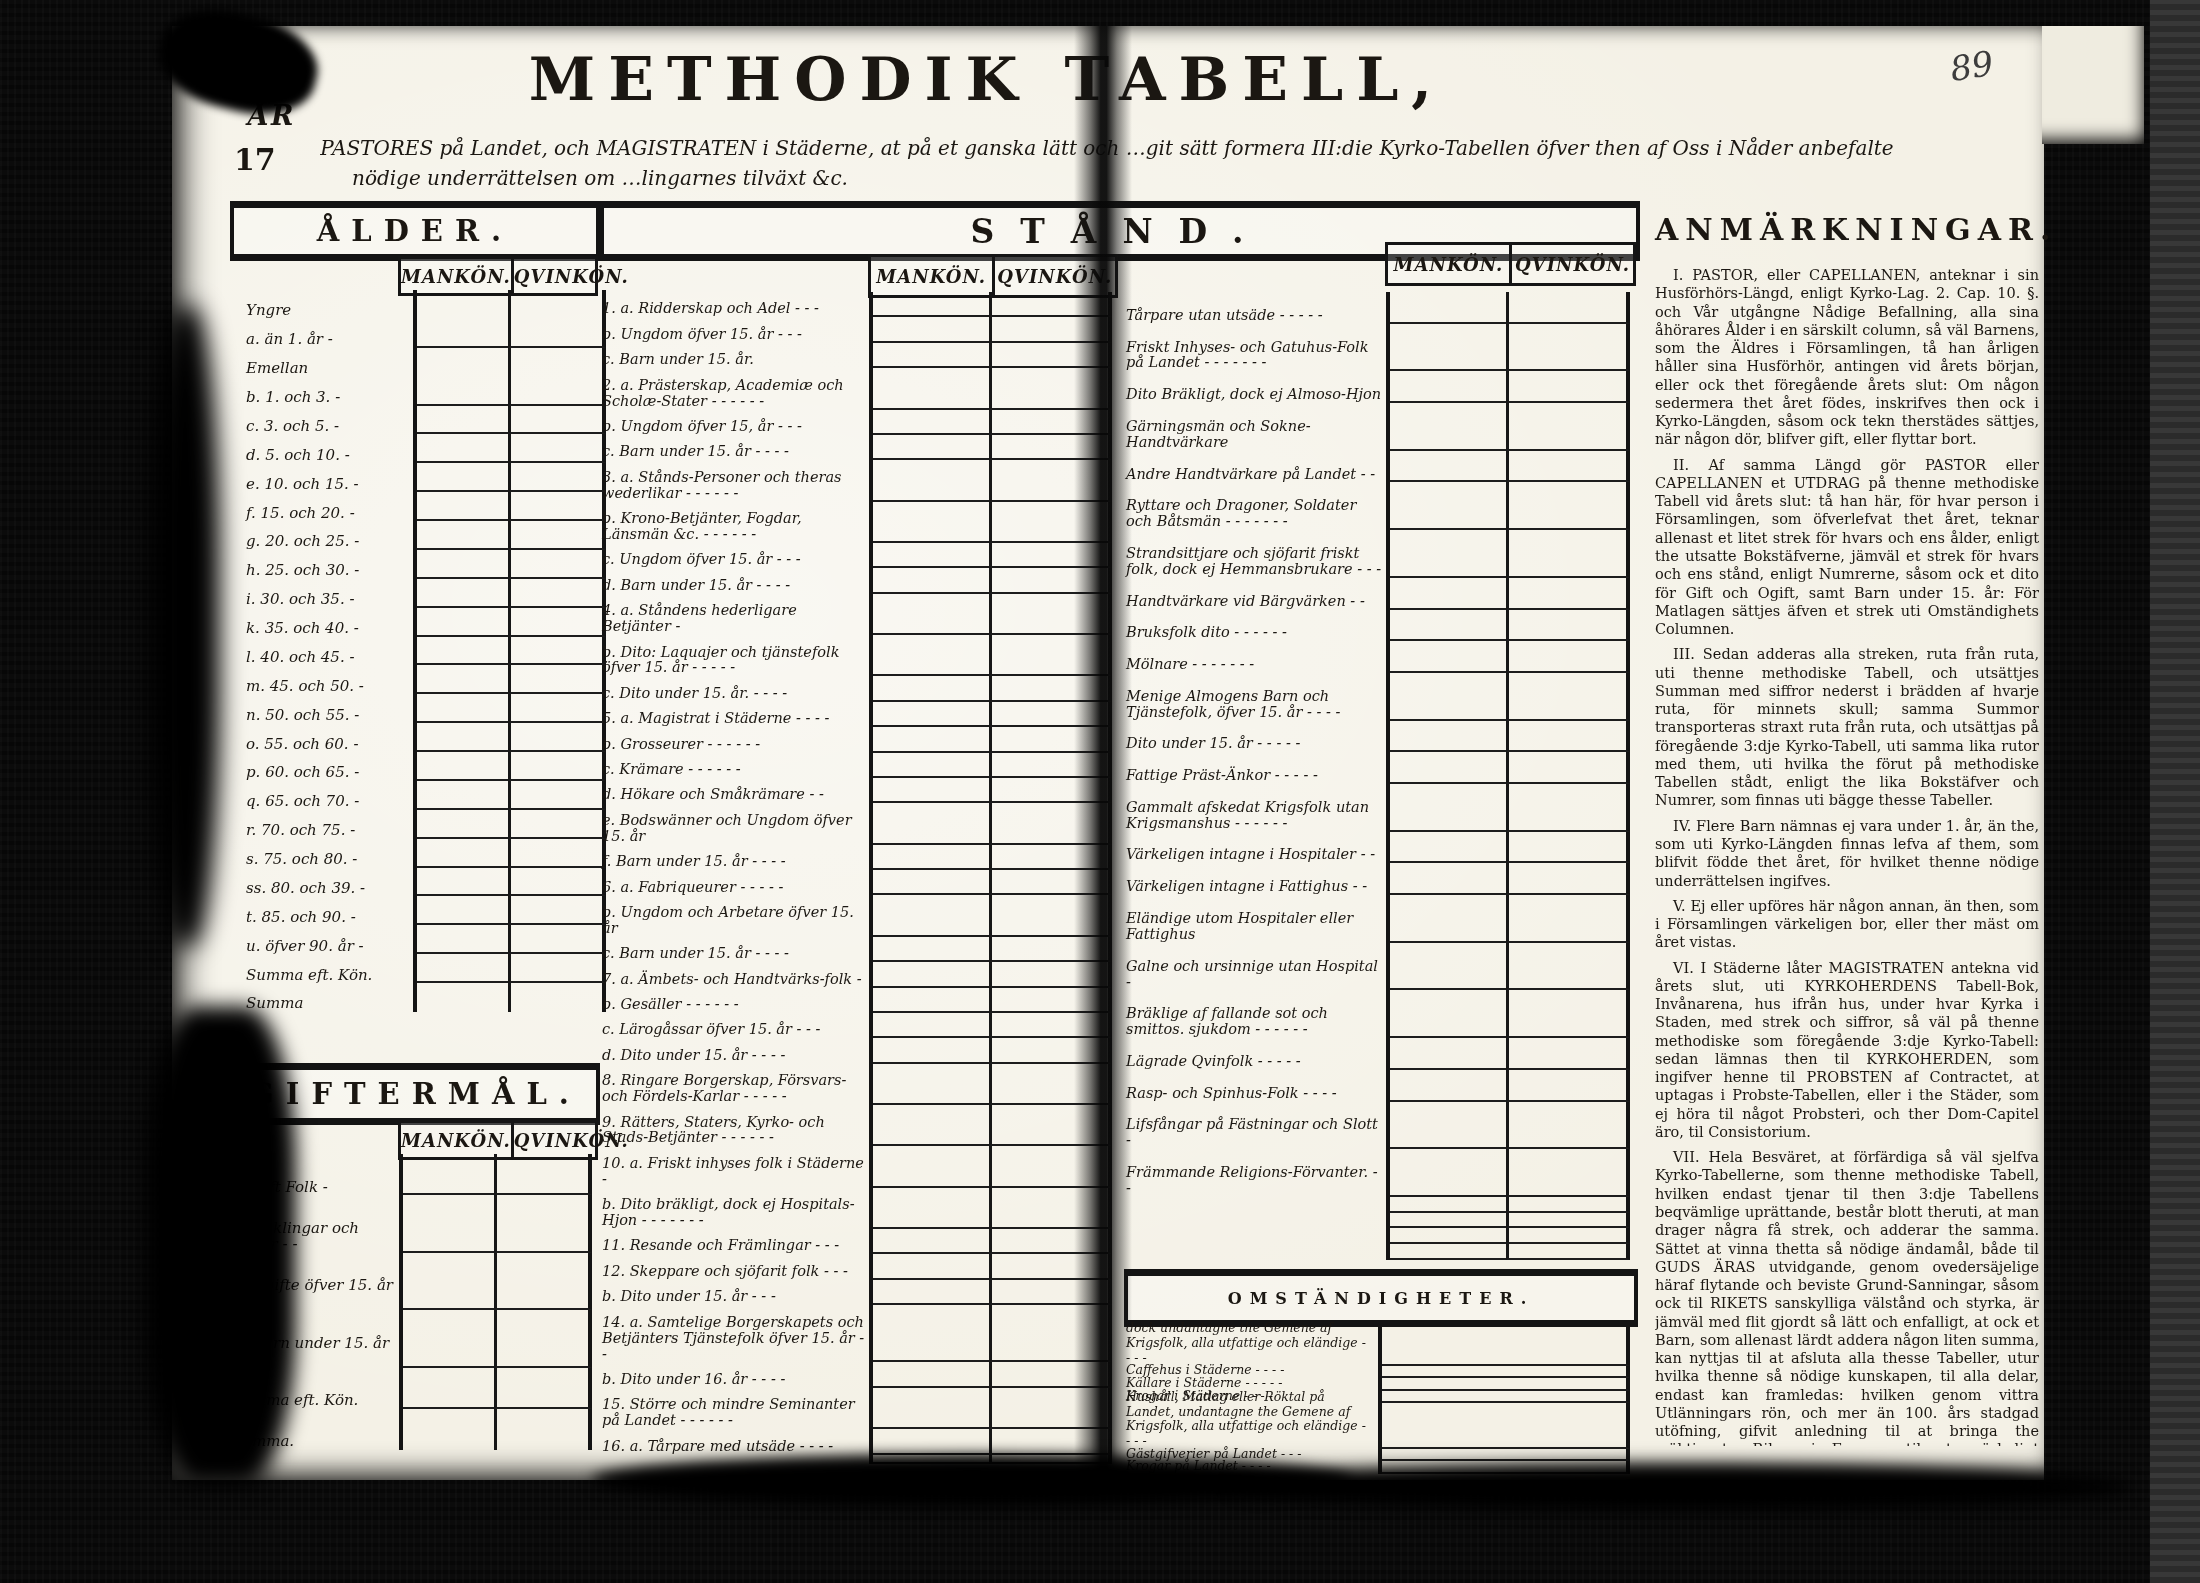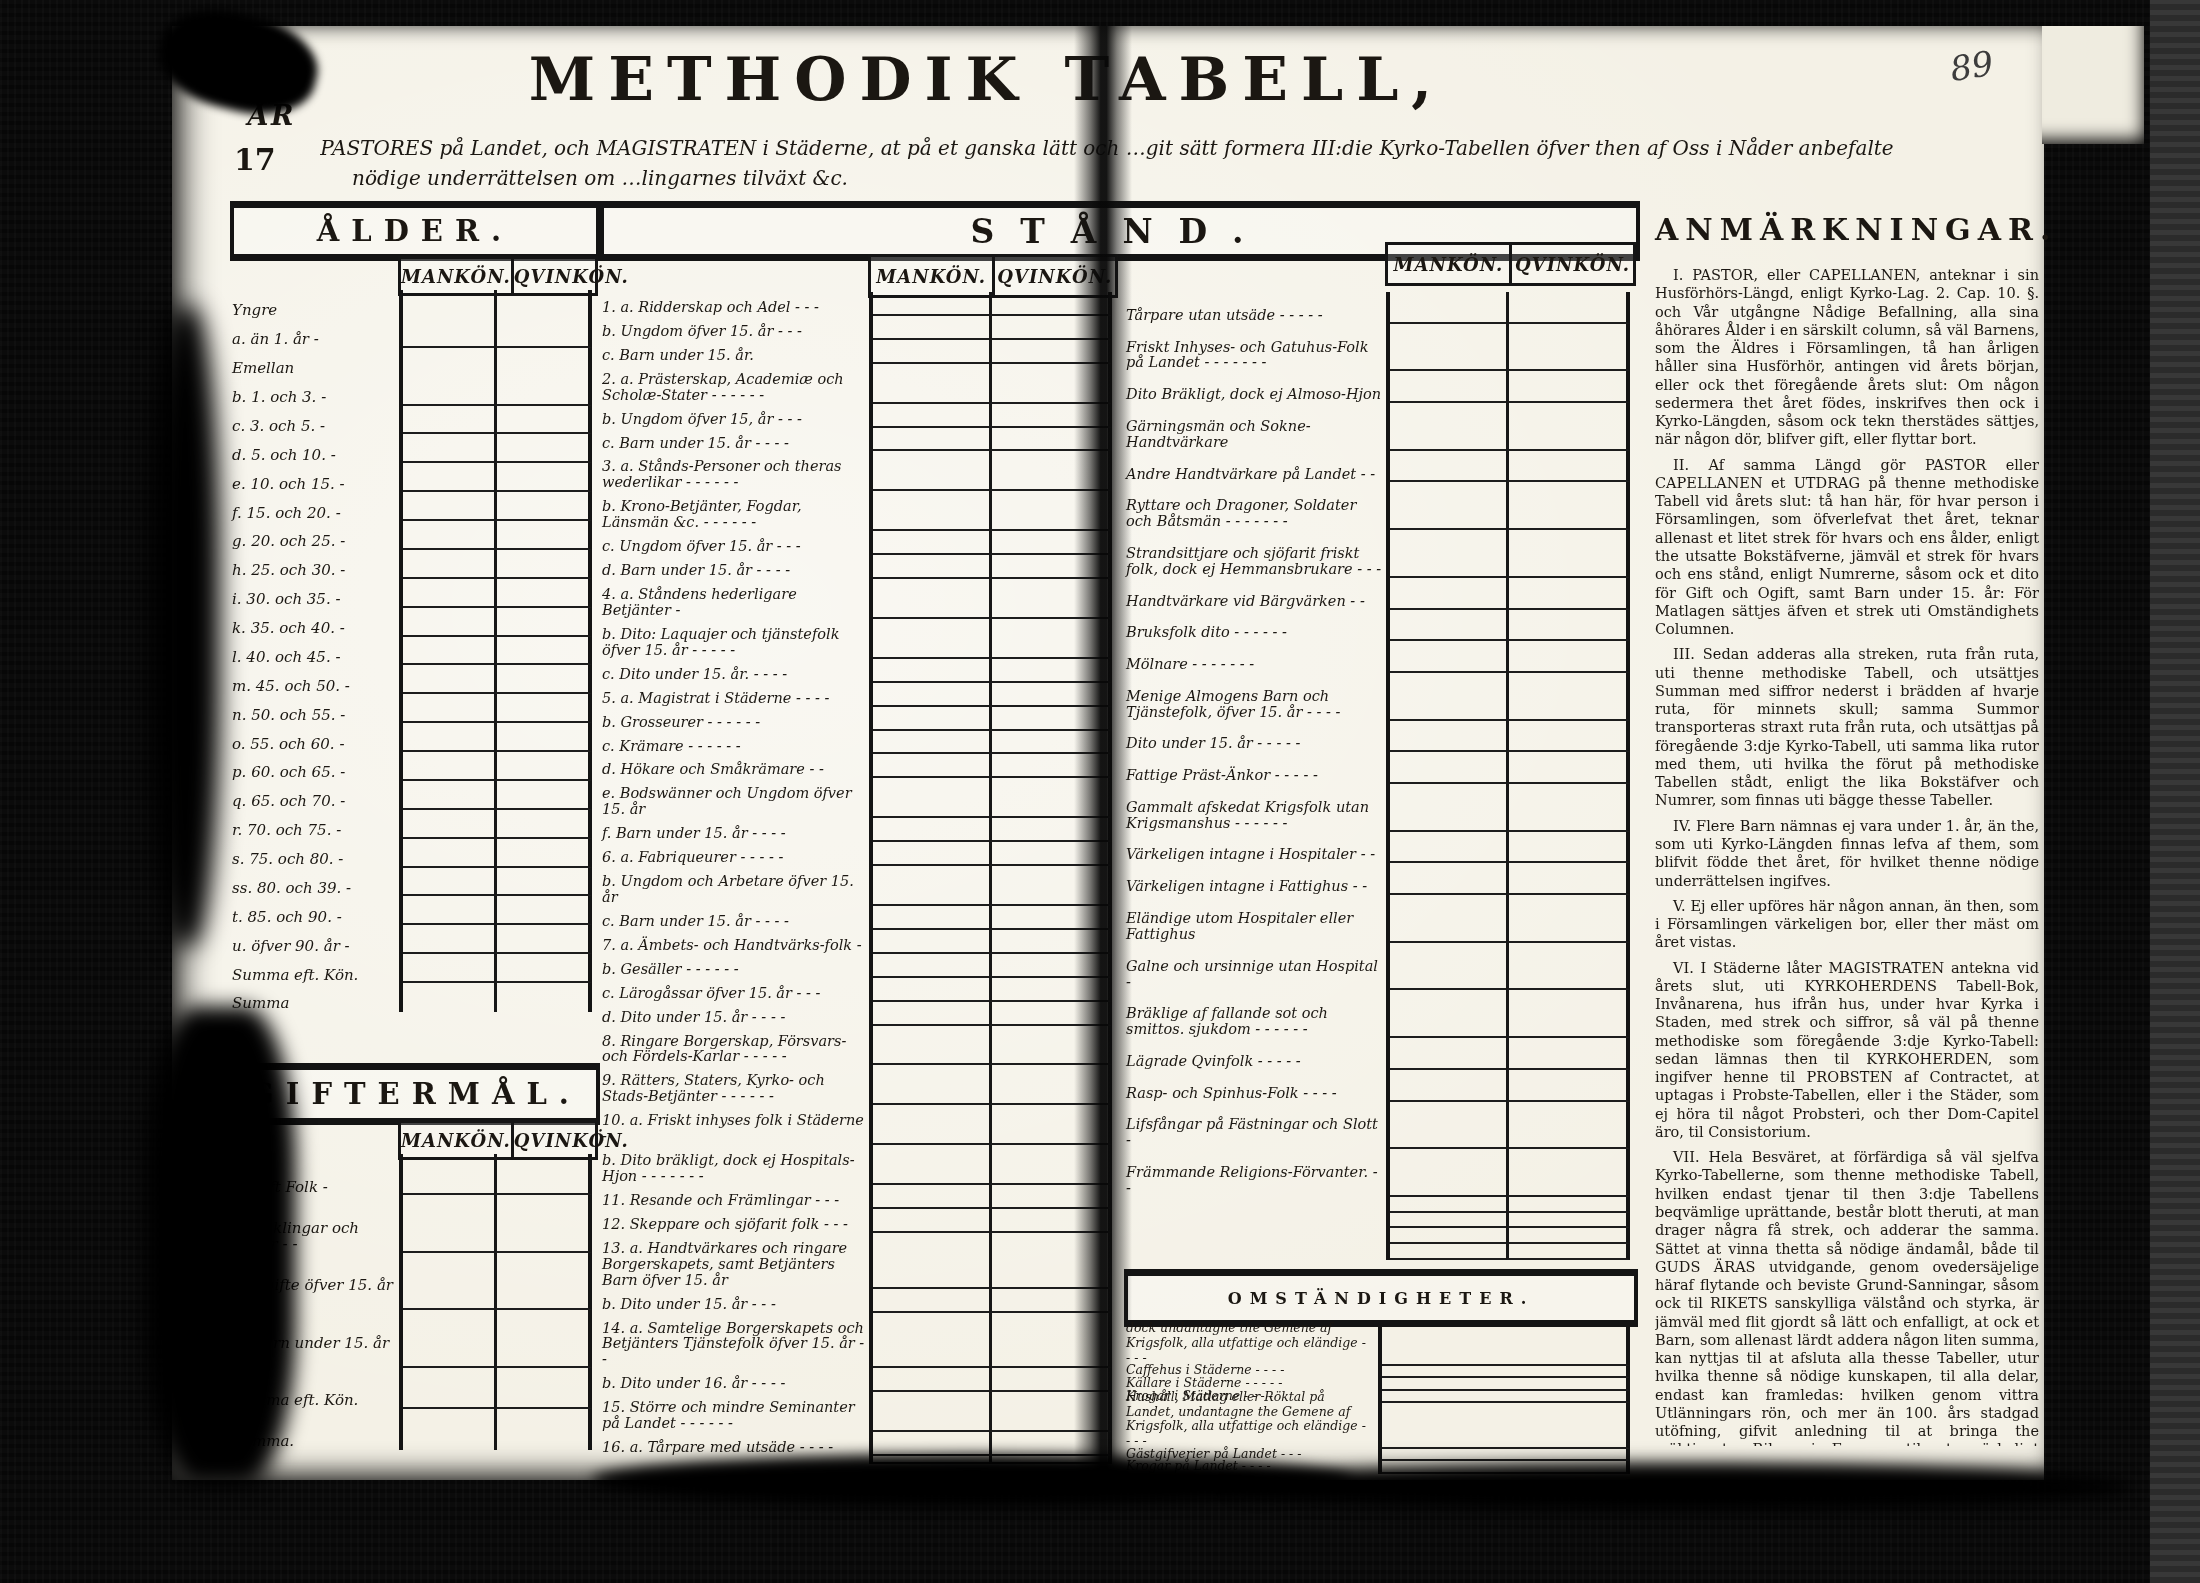--- a/index.html
+++ b/index.html
@@ -101,21 +101,21 @@
     <div class="abs sub1">PASTORES på Landet, och MAGISTRATEN i Städerne, at på et ganska lätt och …git sätt formera III:die Kyrko-Tabellen öfver then af Oss i Nåder anbefalte</div>
     <div class="abs sub2">nödige underrättelsen om …lingarnes tilväxt &amp;c.</div>
 
     <div class="abs titlebox" style="left:58px;top:178px;width:362px;height:46px;">
       <span class="t">ÅLDER.</span>
     </div>
     <div class="abs chead" style="left:226px;top:230px;width:194px;height:34px;">
       <div class="hc">MANKÖN.</div>
       <div class="hc">QVINKÖN.</div>
     </div>
-    <div class="abs rows alder-rows" style="left:58px;top:264px;width:362px;height:722px;">
+    <div class="abs rows alder-rows" style="left:72px;top:264px;width:362px;height:722px;">
 
     <div class="trow no-rule">
           <div class="tlbl">Yngre</div>
           <div class="tvals">
             <div class="c"></div>
             <div class="c"></div>
           </div>
         </div>
         <div class="trow">
           <div class="tlbl">a. än 1. år  -</div>
@@ -568,27 +568,20 @@
           </div>
         </div>
         <div class="trow">
           <div class="tlbl">12. Skeppare och sjöfarit folk  -   -   -</div>
           <div class="tvals">
             <div class="c"></div>
             <div class="c"></div>
           </div>
         </div>
         <div class="trow">
-          <div class="tlbl">13. a. Handtvärkares och ringare Borgerskapets, samt Betjänters Barn öfver 15. år</div>
-          <div class="tvals">
-            <div class="c"></div>
-            <div class="c"></div>
-          </div>
-        </div>
-        <div class="trow">
           <div class="tlbl">b. Dito under 15. år  -   -   -</div>
           <div class="tvals">
             <div class="c"></div>
             <div class="c"></div>
           </div>
         </div>
         <div class="trow">
           <div class="tlbl">14. a. Samtelige Borgerskapets och Betjänters Tjänstefolk öfver 15. år  -   -</div>
           <div class="tvals">
             <div class="c"></div>

